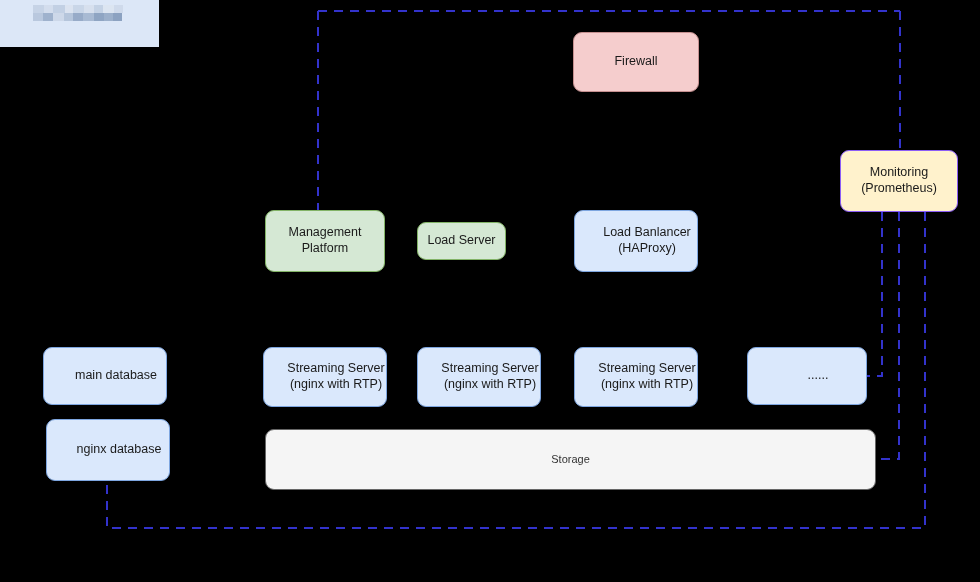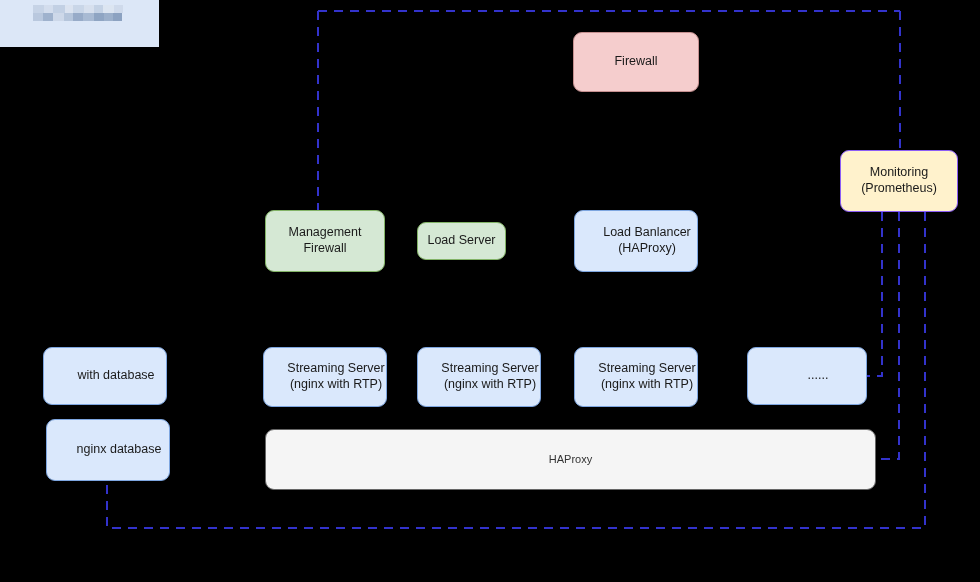--- a/index.html
+++ b/index.html
@@ -130,39 +130,39 @@
 
     </g>
   </svg>
 
   <div class="node n-firewall" style="left:573px; top:32px; width:126px; height:60px;">
     <span class="lbl">Firewall</span>
   </div>
 
   <div class="node n-green" style="left:265px; top:210px; width:120px; height:62px;">
     <span class="lbl">Management
-Firewall</span>
+Platform</span>
   </div>
 
   <div class="node n-green" style="left:417px; top:222px; width:89px; height:38px;">
     <span class="lbl">Load Server</span>
   </div>
 
   <div class="node n-blue" style="left:574px; top:210px; width:124px; height:62px;">
     <span class="lbl">Load Banlancer
 (HAProxy)</span>
   </div>
 
   <div class="node n-yellow" style="left:840px; top:150px; width:118px; height:62px;">
     <span class="lbl">Monitoring
 (Prometheus)</span>
   </div>
 
   <div class="node n-blue" style="left:43px; top:347px; width:124px; height:58px;">
-    <span class="lbl">with database</span>
+    <span class="lbl">main database</span>
   </div>
 
   <div class="node n-blue" style="left:46px; top:419px; width:124px; height:62px;">
     <span class="lbl">nginx database</span>
   </div>
 
   <div class="node n-blue" style="left:263px; top:347px; width:124px; height:60px;">
     <span class="lbl">Streaming Server
 (nginx with RTP)</span>
   </div>
@@ -175,21 +175,21 @@
   <div class="node n-blue" style="left:574px; top:347px; width:124px; height:60px;">
     <span class="lbl">Streaming Server
 (nginx with RTP)</span>
   </div>
 
   <div class="node n-blue" style="left:747px; top:347px; width:120px; height:58px;">
     <span class="lbl">......</span>
   </div>
 
   <div class="node n-storage" style="left:265px; top:429px; width:611px; height:61px;">
-    <span class="lbl">HAProxy</span>
+    <span class="lbl">Storage</span>
   </div>
 
   <div class="redact-panel">
     <div class="redact-bars">
       <div class="rb" style="left:0px;   top:0px; width:11px; background:#c6d3e6;"></div>
       <div class="rb" style="left:11px;  top:0px; width:9px;  background:#d3dded;"></div>
       <div class="rb" style="left:20px;  top:0px; width:12px; background:#c2d0e4;"></div>
       <div class="rb" style="left:32px;  top:0px; width:8px;  background:#dbe3f0;"></div>
       <div class="rb" style="left:40px;  top:0px; width:11px; background:#c9d6e8;"></div>
       <div class="rb" style="left:51px;  top:0px; width:10px; background:#d7e0ee;"></div>

